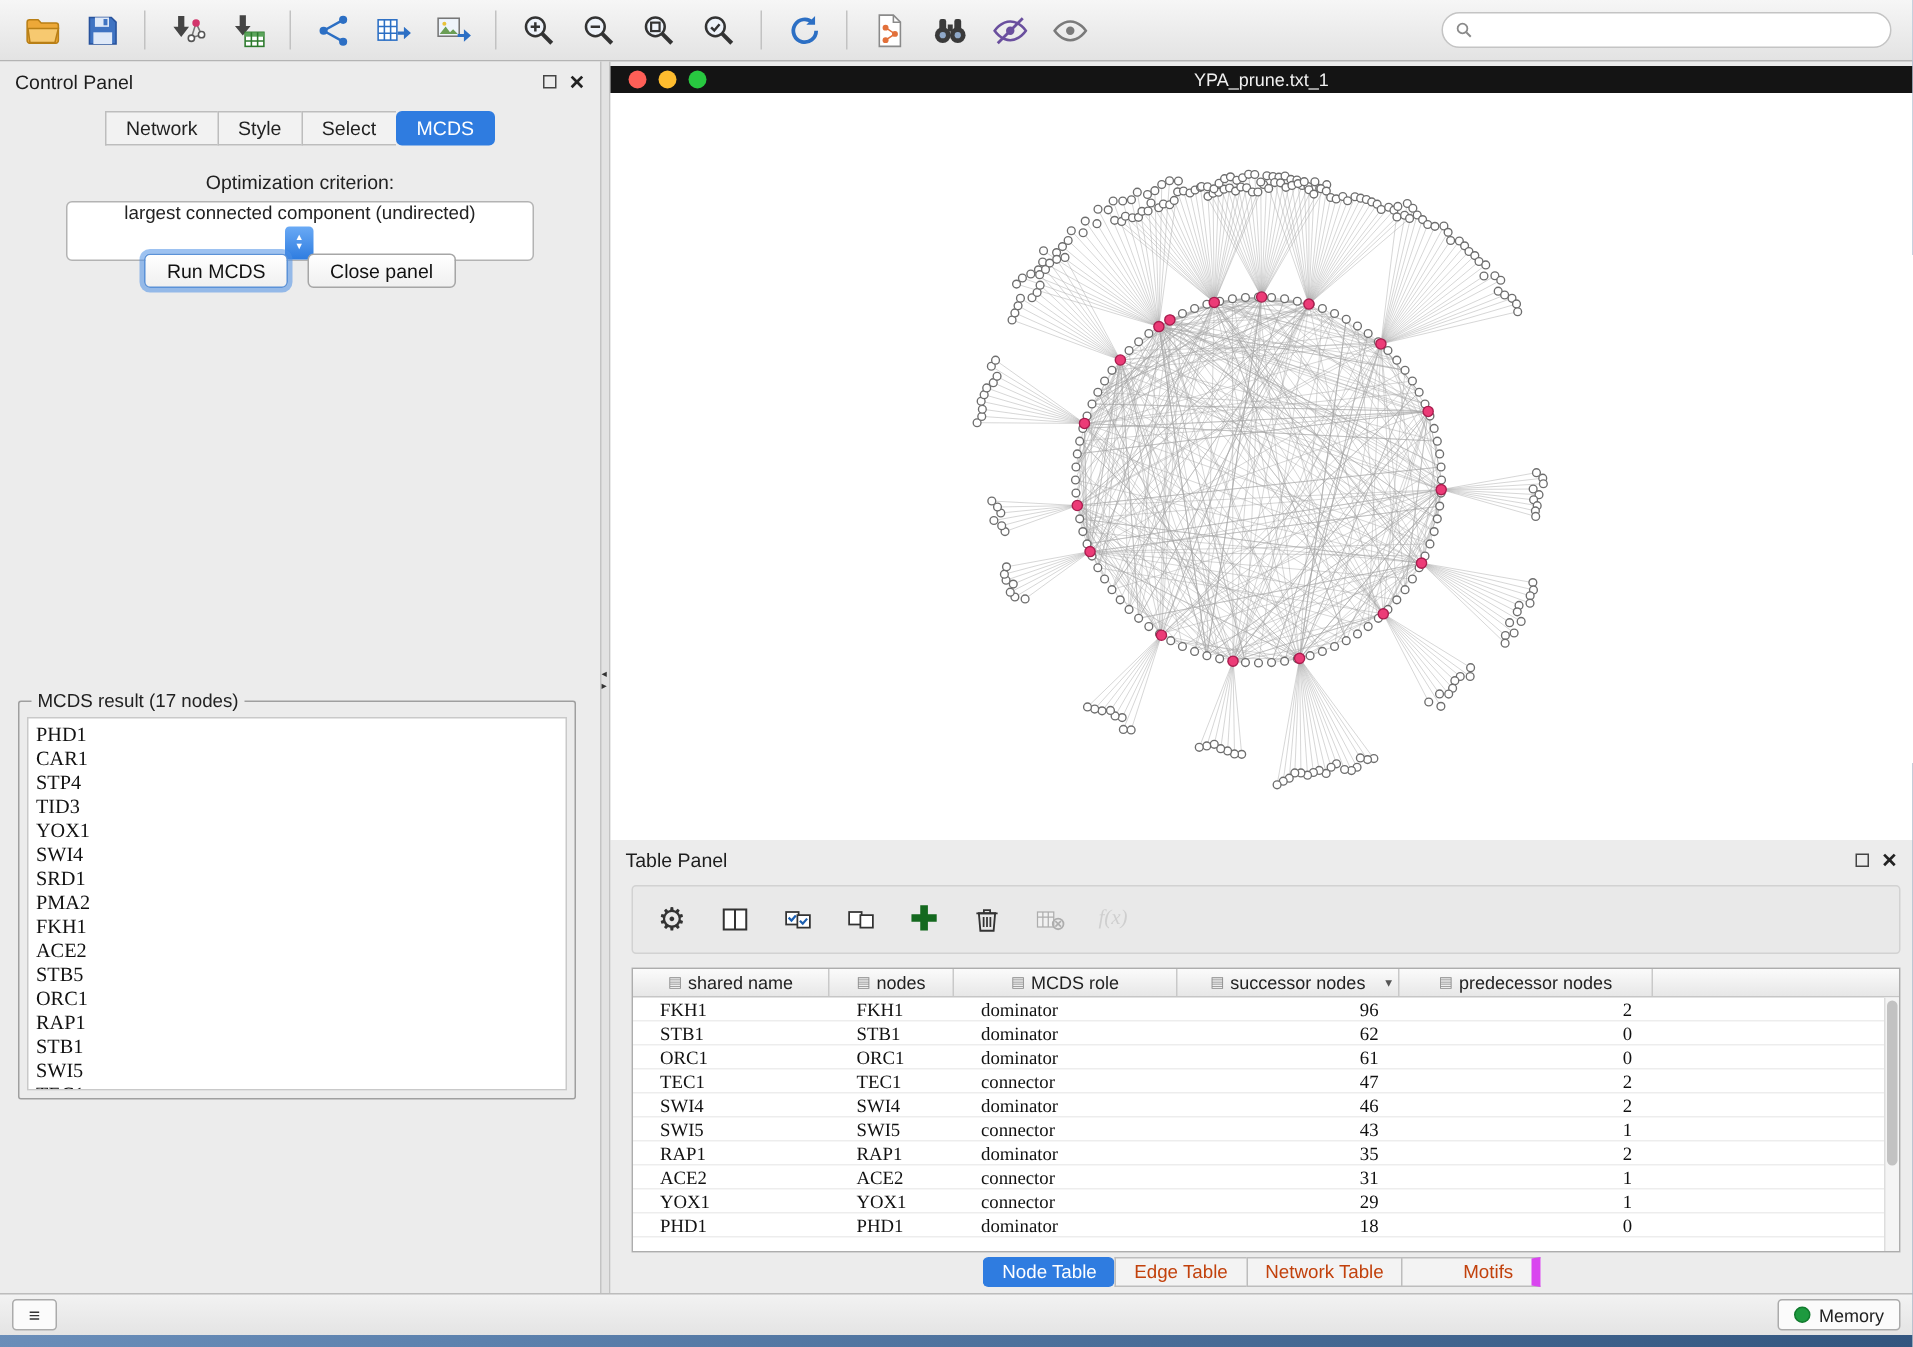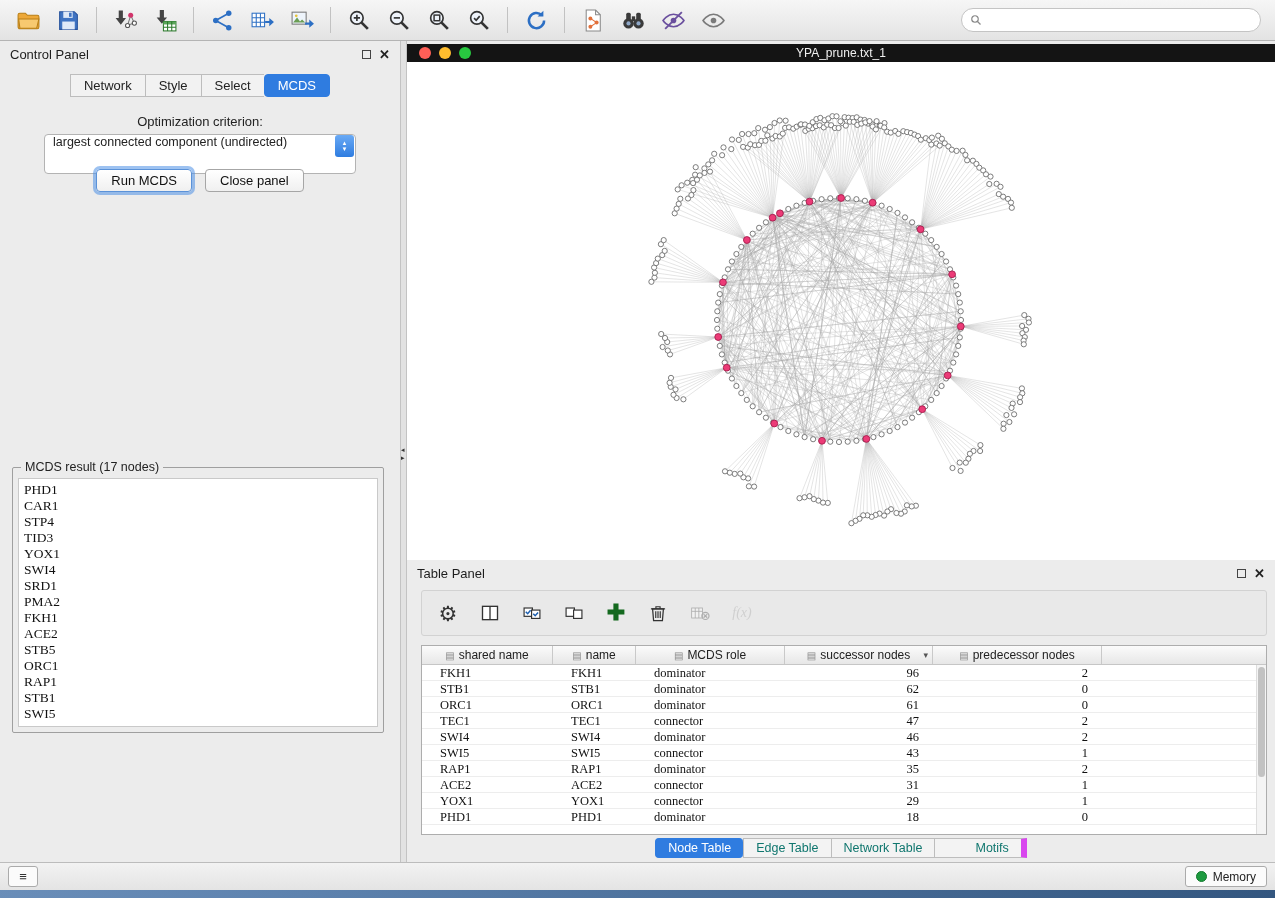--- a/index.html
+++ b/index.html
@@ -32,21 +32,21 @@
   .win-btns { margin-left:auto; display:flex; gap:8px; align-items:center; }
   .float-ic { width:9px; height:9px; border:1.5px solid #444; display:inline-block; }
   .close-ic { font-size:13px; font-weight:bold; color:#222; line-height:1; cursor:pointer; }
   .ctabs { position:absolute; top:33px; left:0; right:0; display:flex; justify-content:center; }
   .ctab { font-size:13px; padding:3px 13px; border:1px solid #bdbdbd; border-right:none;
     background:#f2f2f2; color:#222; cursor:pointer; }
   .ctab:last-child { border-right:1px solid #bdbdbd; }
   .ctab.active { background:#2f7ce0; color:#fff; border-color:#2f7ce0; border-radius:4px; }
   .opt-label { position:absolute; top:73px; left:0; right:0; text-align:center; font-size:13px; }
   .dropdown { position:absolute; top:93px; left:44px; width:312px; height:40px; background:#fff;
-    border:1px solid #b3b3b3; border-radius:4px; display:flex; cursor:pointer; }
+    border:1px solid #b3b3b3; border-radius:4px; display:flex; align-items:center; cursor:pointer;flex-direction:column; }
   .dd-text { flex:1; font-size:12.5px; padding:0 8px; white-space:nowrap; overflow:hidden; }
   .dd-stepper { width:19px; height:22px; border-radius:3px; background:linear-gradient(#6aaaf5,#2e7ce0);
     display:flex; flex-direction:column; align-items:center; justify-content:center; color:#fff;
     font-size:6px; line-height:6px; margin-right:1px; }
   .btn-row { position:absolute; top:128px; left:0; right:0; display:flex; justify-content:center; gap:13px; }
   .btn { font-size:13px; padding:3px 14px; background:linear-gradient(#ffffff,#f0f0f0);
     border:1px solid #a6a6a6; border-radius:4px; cursor:pointer; color:#111; }
   .btn.focus-ring { box-shadow:0 0 0 3px rgba(77,144,230,0.55); border-color:#5b92d8; }
   .mcds-group { position:absolute; left:12px; top:426px; width:372px; height:266px;
     border:1px solid #9f9f9f; border-radius:2px; }
@@ -95,21 +95,21 @@
   .chev { font-size:9px; color:#555; position:absolute; right:4px; }
   .tbody { position:absolute; top:19px; left:0; right:10px; bottom:0; }
   .tr { display:flex; height:16px; border-bottom:1px solid #ededed; cursor:default; }
   .td { font-family:"Liberation Serif",serif; font-size:12.5px; color:#111; padding:0 6px 0 18px;
     line-height:16px; white-space:nowrap; overflow:hidden; }
   .td.num { text-align:right; padding:0 14px 0 6px; }
   .vscroll { position:absolute; top:19px; right:0; bottom:0; width:10px; background:#f4f4f4; border-left:1px solid #ddd; }
   .vthumb { position:absolute; top:2px; left:1px; width:7px; height:110px; background:#c2c2c2; border-radius:4px; }
   .tp-tabs { position:absolute; bottom:4px; left:0; right:0; display:flex; justify-content:center; }
   .btab { font-size:12.5px; padding:2px 12px; border:1px solid #bdbdbd; border-right:none;
-    background:#f3f3f3; color:#0f766e; cursor:pointer; }
+    background:#f3f3f3; color:#c2410c; cursor:pointer; }
   .btab:last-child { border-right:6px solid #d946ef;padding-left:40px; }
   .btab.active { background:#2f7ce0; color:#fff; border-color:#2f7ce0; border-radius:4px; }
 
   
   #status-bar { position:absolute; left:0; top:862px; right:0; height:28px;
     background:linear-gradient(#f2f2f2,#e4e4e4); border-top:1px solid #bcbcbc;
     display:flex; align-items:center; padding:0 8px; }
   .menu-btn { width:30px; height:21px; border:1px solid #ababab; border-radius:3px; background:#fbfbfb;
     display:flex; align-items:center; justify-content:center; font-size:13px; color:#333; cursor:pointer; }
   .memory-btn { margin-left:auto; height:21px; border:1px solid #ababab; border-radius:3px; background:#fbfbfb;
@@ -1355,21 +1355,21 @@
         </span>
     </div>
     <div class="tp-table">
       <div class="thead">
           <div class="th" style="width: 131px;">
             <span class="sort-ic">▤</span>
             <span>shared name</span>
           </div>
           <div class="th" style="width: 83px;">
             <span class="sort-ic">▤</span>
-            <span>name</span>
+            <span>nodes</span>
           </div>
           <div class="th" style="width: 149px;">
             <span class="sort-ic">▤</span>
             <span>MCDS role</span>
           </div>
           <div class="th" style="width: 148px;">
             <span class="sort-ic">▤</span>
             <span>successor nodes</span>
             <span class="chev">▾</span>
           </div>

